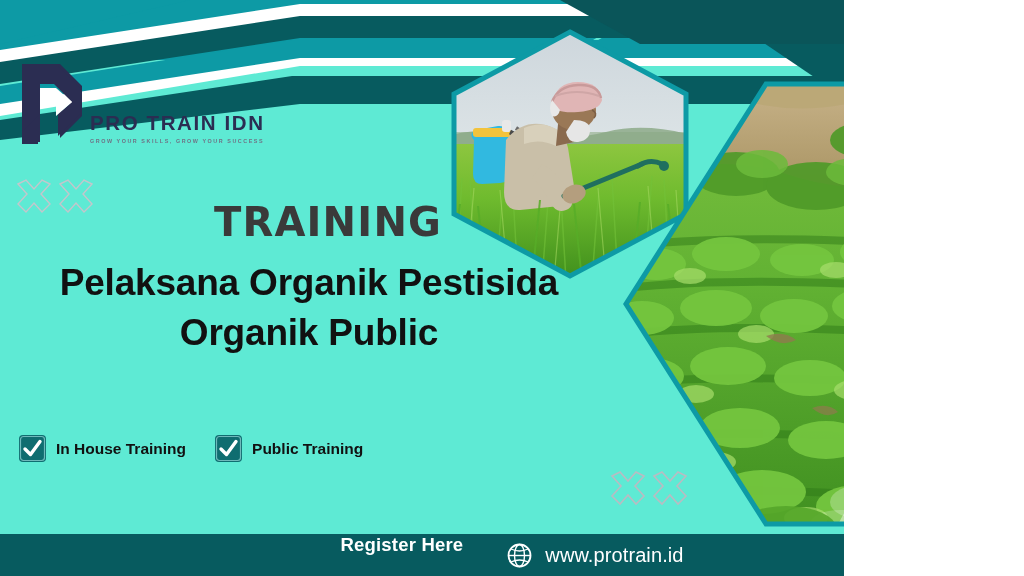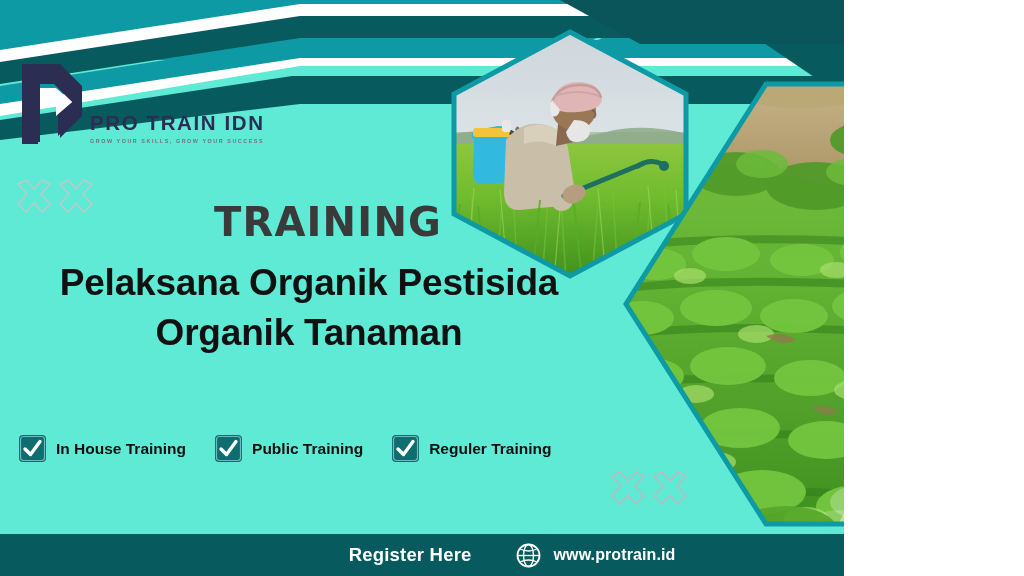--- a/index.html
+++ b/index.html
@@ -67,30 +67,30 @@
 
   
   .hex { position: absolute; }
   .hex-small { left: 446px; top: 28px; width: 248px; height: 252px; }
   .hex-big   { left: 616px; top: 78px; width: 420px; height: 452px; }
 
   
   .footer {
     position: absolute; left: 0; bottom: 0; width: 1024px; height: 42px;
     background: #075b5f;
-    display: flex; align-items: center; justify-content: center; gap: 44px;
+    display: flex; justify-content: center; gap: 44px;
   }
   .footer-register {
     font-size: 18.5px; font-weight: 700; color: #ffffff; letter-spacing: .2px;
   }
   .footer-site {
     display: flex; align-items: center; gap: 13px;
   }
   .footer-url {
-    font-size: 16px; font-weight: 700; color: #ffffff; letter-spacing: .1px;
+    font-size: 20px; font-weight: 400; color: #ffffff; letter-spacing: .1px;
   }
   .globe { width: 25px; height: 25px; display: block; }
 </style>
 </head>
 <body>
 
 <div id="poster">
 
   <svg class="topband" viewBox="0 0 1024 140" preserveAspectRatio="none">
 
@@ -353,21 +353,21 @@
         <ellipse cx="170" cy="450" rx="50" ry="22"></ellipse>
         <ellipse cx="276" cy="452" rx="48" ry="22"></ellipse>
       </g>
     </g>
     <path d="M150,6 L414,6 L414,446 L150,446 L10,226 Z" fill="none" stroke="#0d9aa5" stroke-width="5"></path>
   </svg>
 
   <div class="headline">
     <div class="h-training">TRAINING</div>
     <div class="h-line">Pelaksana Organik Pestisida</div>
-    <div class="h-line">Organik Tanaman</div>
+    <div class="h-line">Organik Public</div>
   </div>
 
   <div class="badges">
 
     <div class="badge">
       <svg class="chk" viewBox="0 0 29 29">
         <rect x="1" y="1" width="27" height="27" rx="4" fill="#0f6d70"></rect>
         <rect x="2.5" y="2.5" width="24" height="24" rx="3" fill="none" stroke="#6fb9bb" stroke-width="1.2"></rect>
         <path d="M7,15 L12.5,20.5 L22,7.5" fill="none" stroke="#ffffff" stroke-width="3.4" stroke-linecap="round" stroke-linejoin="round"></path>
       </svg>
@@ -376,28 +376,20 @@
 
     <div class="badge">
       <svg class="chk" viewBox="0 0 29 29">
         <rect x="1" y="1" width="27" height="27" rx="4" fill="#0f6d70"></rect>
         <rect x="2.5" y="2.5" width="24" height="24" rx="3" fill="none" stroke="#6fb9bb" stroke-width="1.2"></rect>
         <path d="M7,15 L12.5,20.5 L22,7.5" fill="none" stroke="#ffffff" stroke-width="3.4" stroke-linecap="round" stroke-linejoin="round"></path>
       </svg>
       <span class="badge-label">Public Training</span>
     </div>
 
-    <div class="badge">
-      <svg class="chk" viewBox="0 0 29 29">
-        <rect x="1" y="1" width="27" height="27" rx="4" fill="#0f6d70"></rect>
-        <rect x="2.5" y="2.5" width="24" height="24" rx="3" fill="none" stroke="#6fb9bb" stroke-width="1.2"></rect>
-        <path d="M7,15 L12.5,20.5 L22,7.5" fill="none" stroke="#ffffff" stroke-width="3.4" stroke-linecap="round" stroke-linejoin="round"></path>
-      </svg>
-      <span class="badge-label">Reguler Training</span>
-    </div>
 
   </div>
 
   <div class="footer">
     <span class="footer-register">Register Here</span>
     <span class="footer-site">
       <svg class="globe" viewBox="0 0 25 25">
         <circle cx="12.5" cy="12.5" r="11" fill="none" stroke="#ffffff" stroke-width="1.8"></circle>
         <ellipse cx="12.5" cy="12.5" rx="5" ry="11" fill="none" stroke="#ffffff" stroke-width="1.4"></ellipse>
         <line x1="1.5" y1="12.5" x2="23.5" y2="12.5" stroke="#ffffff" stroke-width="1.4"></line>

